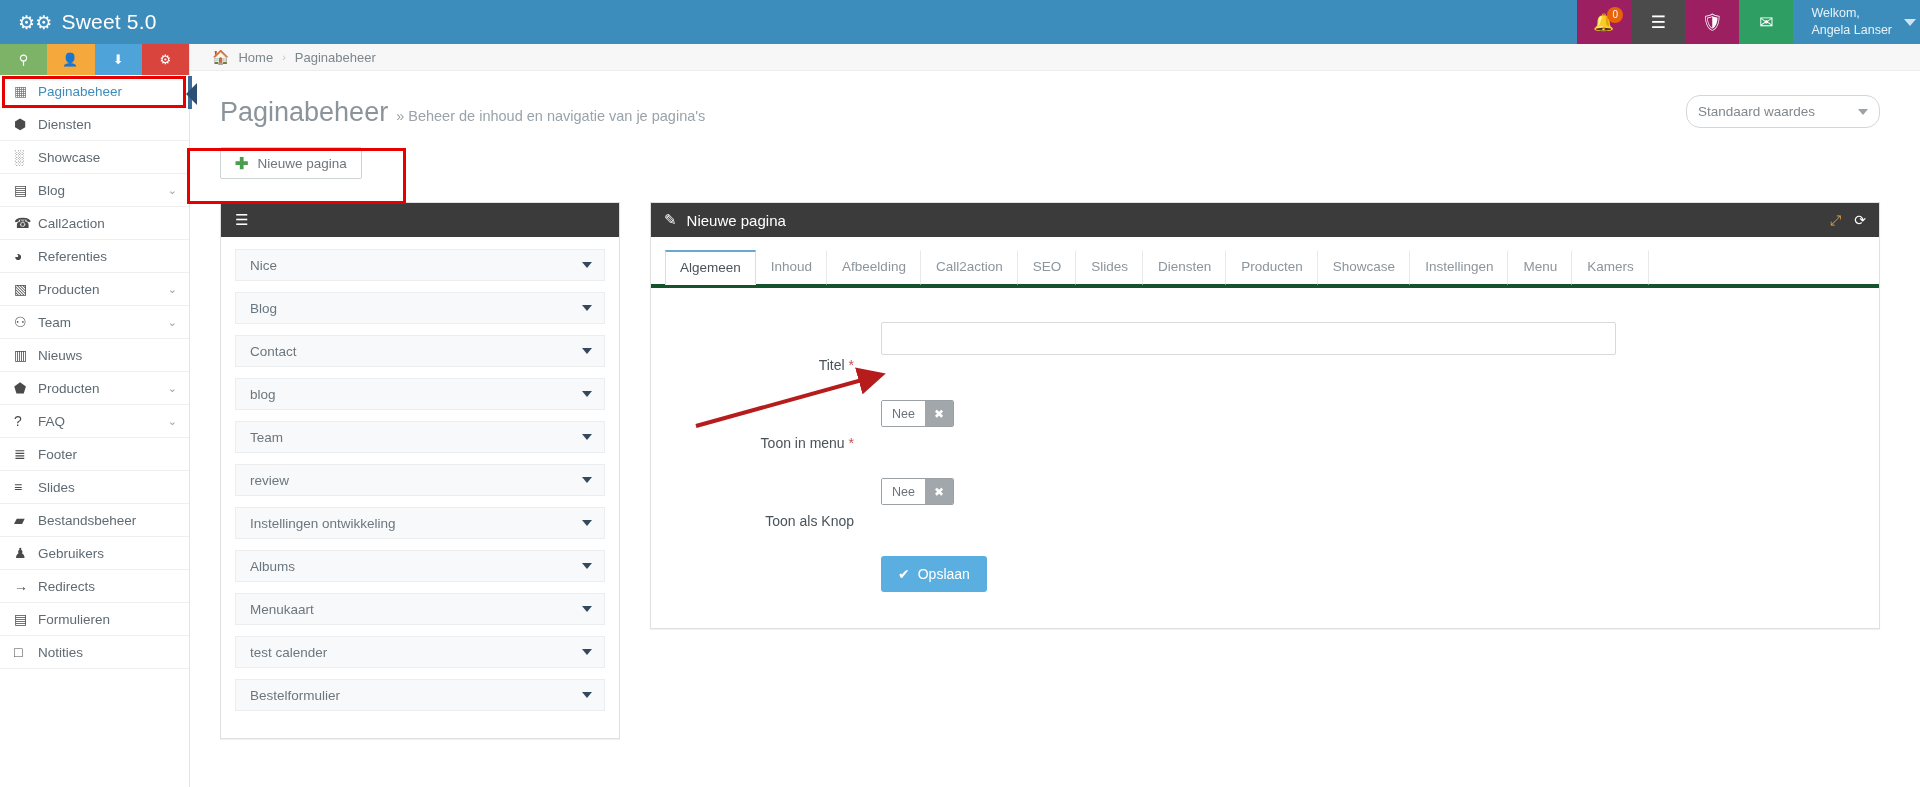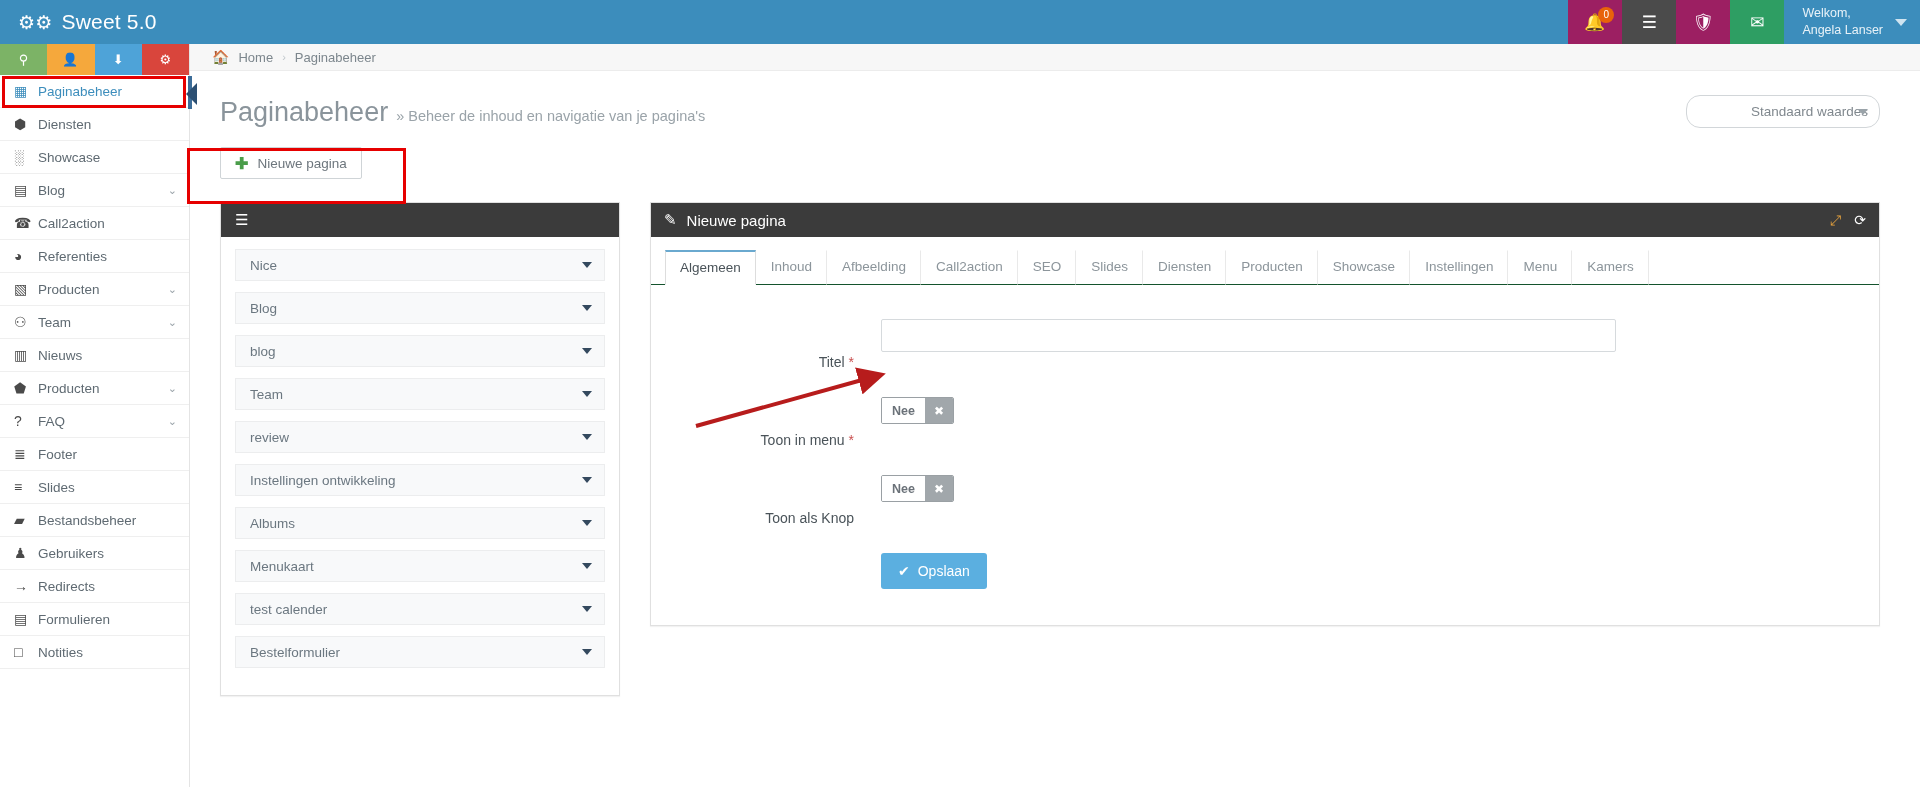--- a/index.html
+++ b/index.html
@@ -35,21 +35,21 @@
   .ti-shield { background: #9c1f62; }
   .ti-mail   { background: #2e9e63; }
   .badge {
     position: absolute; top: 7px; right: 8px;
     background: #e8630a; color: #fff; border-radius: 50%;
     min-width: 16px; height: 16px; font-size: 10px; line-height: 16px;
     text-align: center; padding: 0 3px;
   }
   .user-menu {
     display: flex; align-items: center; gap: 12px;
-    padding: 0 13px 0 18px; color: #e8f2f8; font-size: 12.5px;
+    padding: 0 4px 0 18px; color: #e8f2f8; font-size: 12.5px;
     line-height: 1.35; cursor: pointer; background: #3c8dbc;
   }
   .user-menu .caret {
     width: 0; height: 0; border-left: 6px solid transparent;
     border-right: 6px solid transparent; border-top: 7px solid #cfe4f0;
   }
 
   
   .sidebar {
     position: absolute; top: 44px; left: 0; width: 190px; height: 743px;
@@ -111,21 +111,21 @@
     padding: 24px 40px 0 30px;
   }
   .page-title-wrap { display: flex; align-items: baseline; gap: 8px; }
   .page-title { font-size: 27px; color: #8a949b; font-weight: normal; }
   .page-sub { font-size: 14.5px; color: #9aa3a9; }
 
   .select-box {
     position: relative; width: 194px; height: 33px;
     border: 1px solid #d2d6d9; background: #fff; border-radius: 14px;
     display: flex; align-items: center; padding: 0 11px;
-    font-size: 13.5px; color: #80888e; cursor: pointer; justify-content: flex-end;
+    font-size: 13.5px; color: #80888e; cursor: pointer;
   }
   .select-box .caret2 {
     position: absolute; right: 11px; width: 0; height: 0;
     border-left: 5px solid transparent; border-right: 5px solid transparent;
     border-top: 6px solid #9aa3a9;
   }
 
   .toolbar { padding: 19px 0 0 30px; }
   .btn-new {
     display: inline-flex; align-items: center; gap: 9px;
@@ -169,21 +169,21 @@
   }
   .form-panel-bar {
     height: 34px; background: #3b3b3b; display: flex; align-items: center;
     padding: 0 13px; color: #fff; font-size: 15px; justify-content: space-between;
   }
   .form-panel-bar .left { display: flex; align-items: center; gap: 10px; }
   .form-panel-bar .right { display: flex; align-items: center; gap: 13px; font-size: 14px; }
   .ic-expand { color: #e8a33d; }
   .ic-refresh { color: #ffffff; }
 
-  .tabs { display: flex; padding: 13px 14px 0 14px; border-bottom: 1px solid #14532d; }
+  .tabs { display: flex; padding: 13px 14px 0 14px; border-bottom: 4px solid #14532d; }
   .tab {
     padding: 8px 14px 9px 14px; font-size: 13.5px; color: #8c959b;
     border: 1px solid transparent; cursor: pointer; background: transparent;
     margin-bottom: -1px; border-right: 1px solid #e9e9e9;
   }
   .tab.active {
     color: #4a5359; background: #fff;
     border: 1px solid #dddddd; border-bottom-color: #fff;
     border-top: 2px solid #6aa9cf;
   }
@@ -199,21 +199,21 @@
     width: 735px; height: 33px; border: 1px solid #d6dadd;
     background: #fff; border-radius: 2px; padding: 0 10px;
     font-family: "Liberation Sans", sans-serif; font-size: 13.5px; color: #444;
   }
   .toggle {
     display: inline-flex; align-items: stretch; height: 27px;
     border: 1px solid #9aa0a4; border-radius: 2px; overflow: hidden; cursor: pointer;
   }
   .toggle .tg-label {
     display: flex; align-items: center; padding: 0 10px;
-    background: #fff; color: #6b7279; font-size: 12.5px; font-weight: bold;
+    background: #fff; color: #6b7279; font-size: 12.5px; font-weight: normal;
   }
   .toggle .tg-x {
     display: flex; align-items: center; justify-content: center;
     width: 28px; background: #a1a7ab; color: #fff; font-size: 12px;
   }
   .btn-save {
     margin-left: 230px; display: inline-flex; align-items: center; gap: 8px;
     height: 36px; padding: 0 17px; background: #5bafe0; color: #fff;
     border: none; border-radius: 3px; font-size: 14px; cursor: pointer;
     font-family: "Liberation Sans", sans-serif;
@@ -379,20 +379,24 @@
         <div class="panel-bar-dark">
           <span>☰</span>
         </div>
         <div class="pagelist-body" id="pagelist-body">
             <div class="page-item-wrap"><span class="bar" style="background: rgb(194, 207, 108);"></span><div class="page-item">
                 <span>Nice</span>
                 <span class="caret3"></span>
               </div></div>
             <div class="page-item-wrap"><span class="bar" style="background: rgb(194, 207, 108);"></span><div class="page-item">
                 <span>Blog</span>
+                <span class="caret3"></span>
+              </div></div>
+            <div class="page-item-wrap"><span class="bar" style="background: rgb(194, 207, 108);"></span><div class="page-item">
+                <span>Contact</span>
                 <span class="caret3"></span>
               </div></div>
             <div class="page-item-wrap"><span class="bar" style="background: rgb(176, 80, 90);"></span><div class="page-item">
                 <span>blog</span>
                 <span class="caret3"></span>
               </div></div>
             <div class="page-item-wrap"><span class="bar" style="background: rgb(176, 80, 90);"></span><div class="page-item">
                 <span>Team</span>
                 <span class="caret3"></span>
               </div></div>

